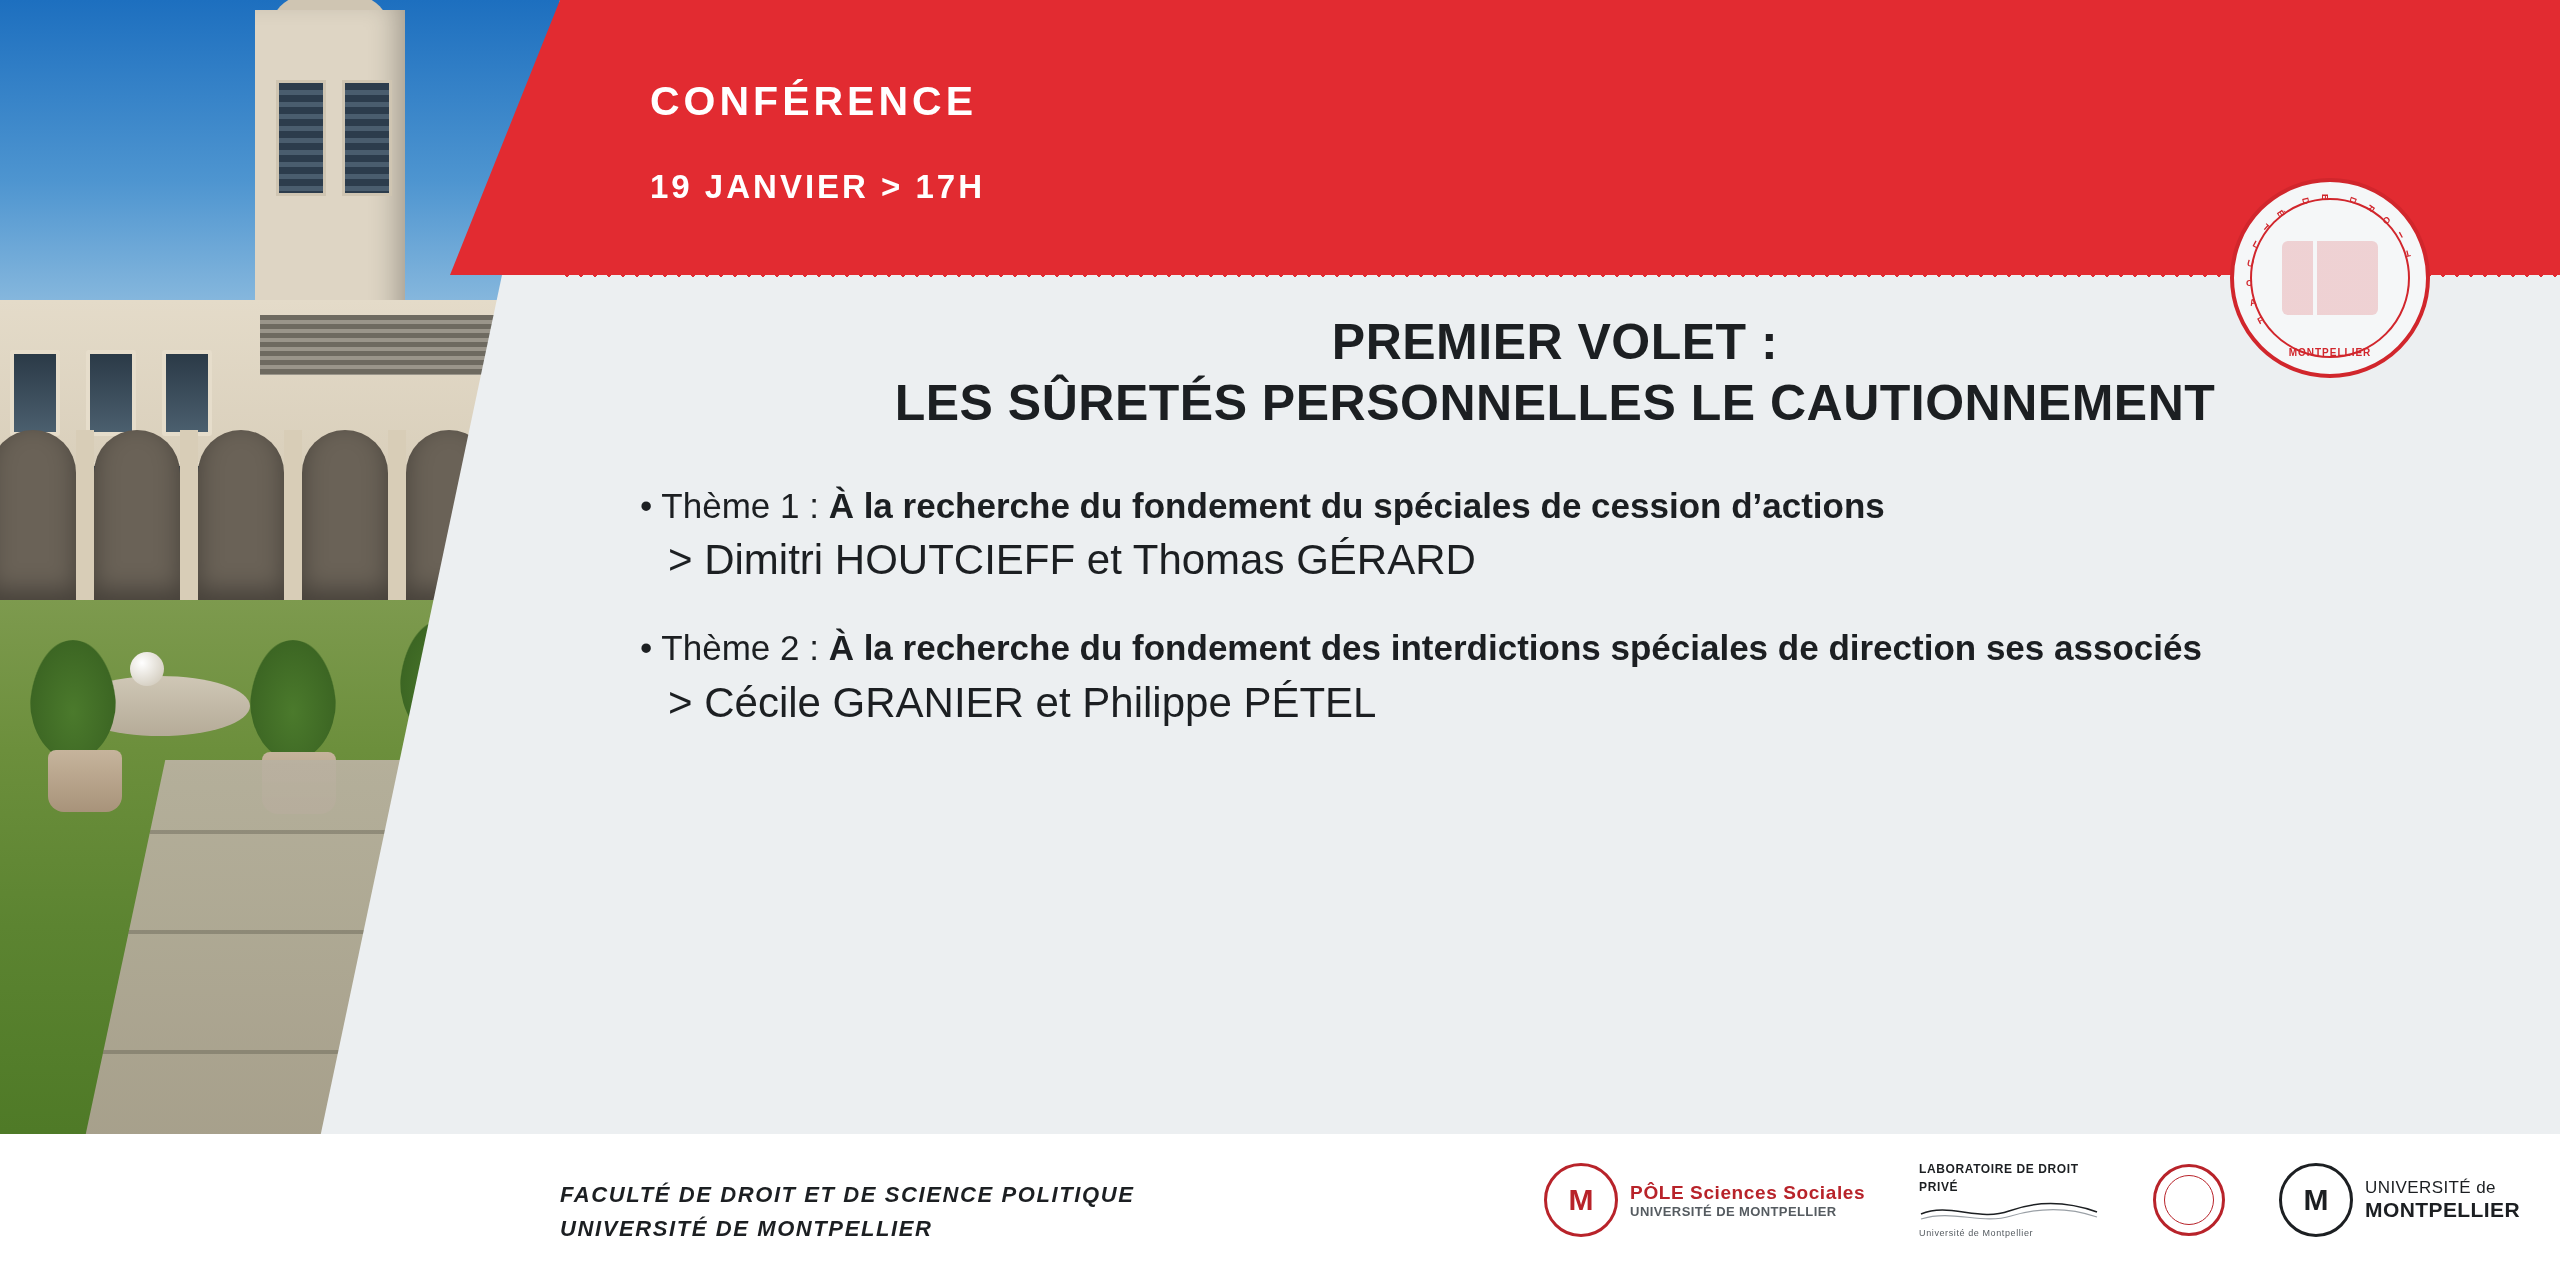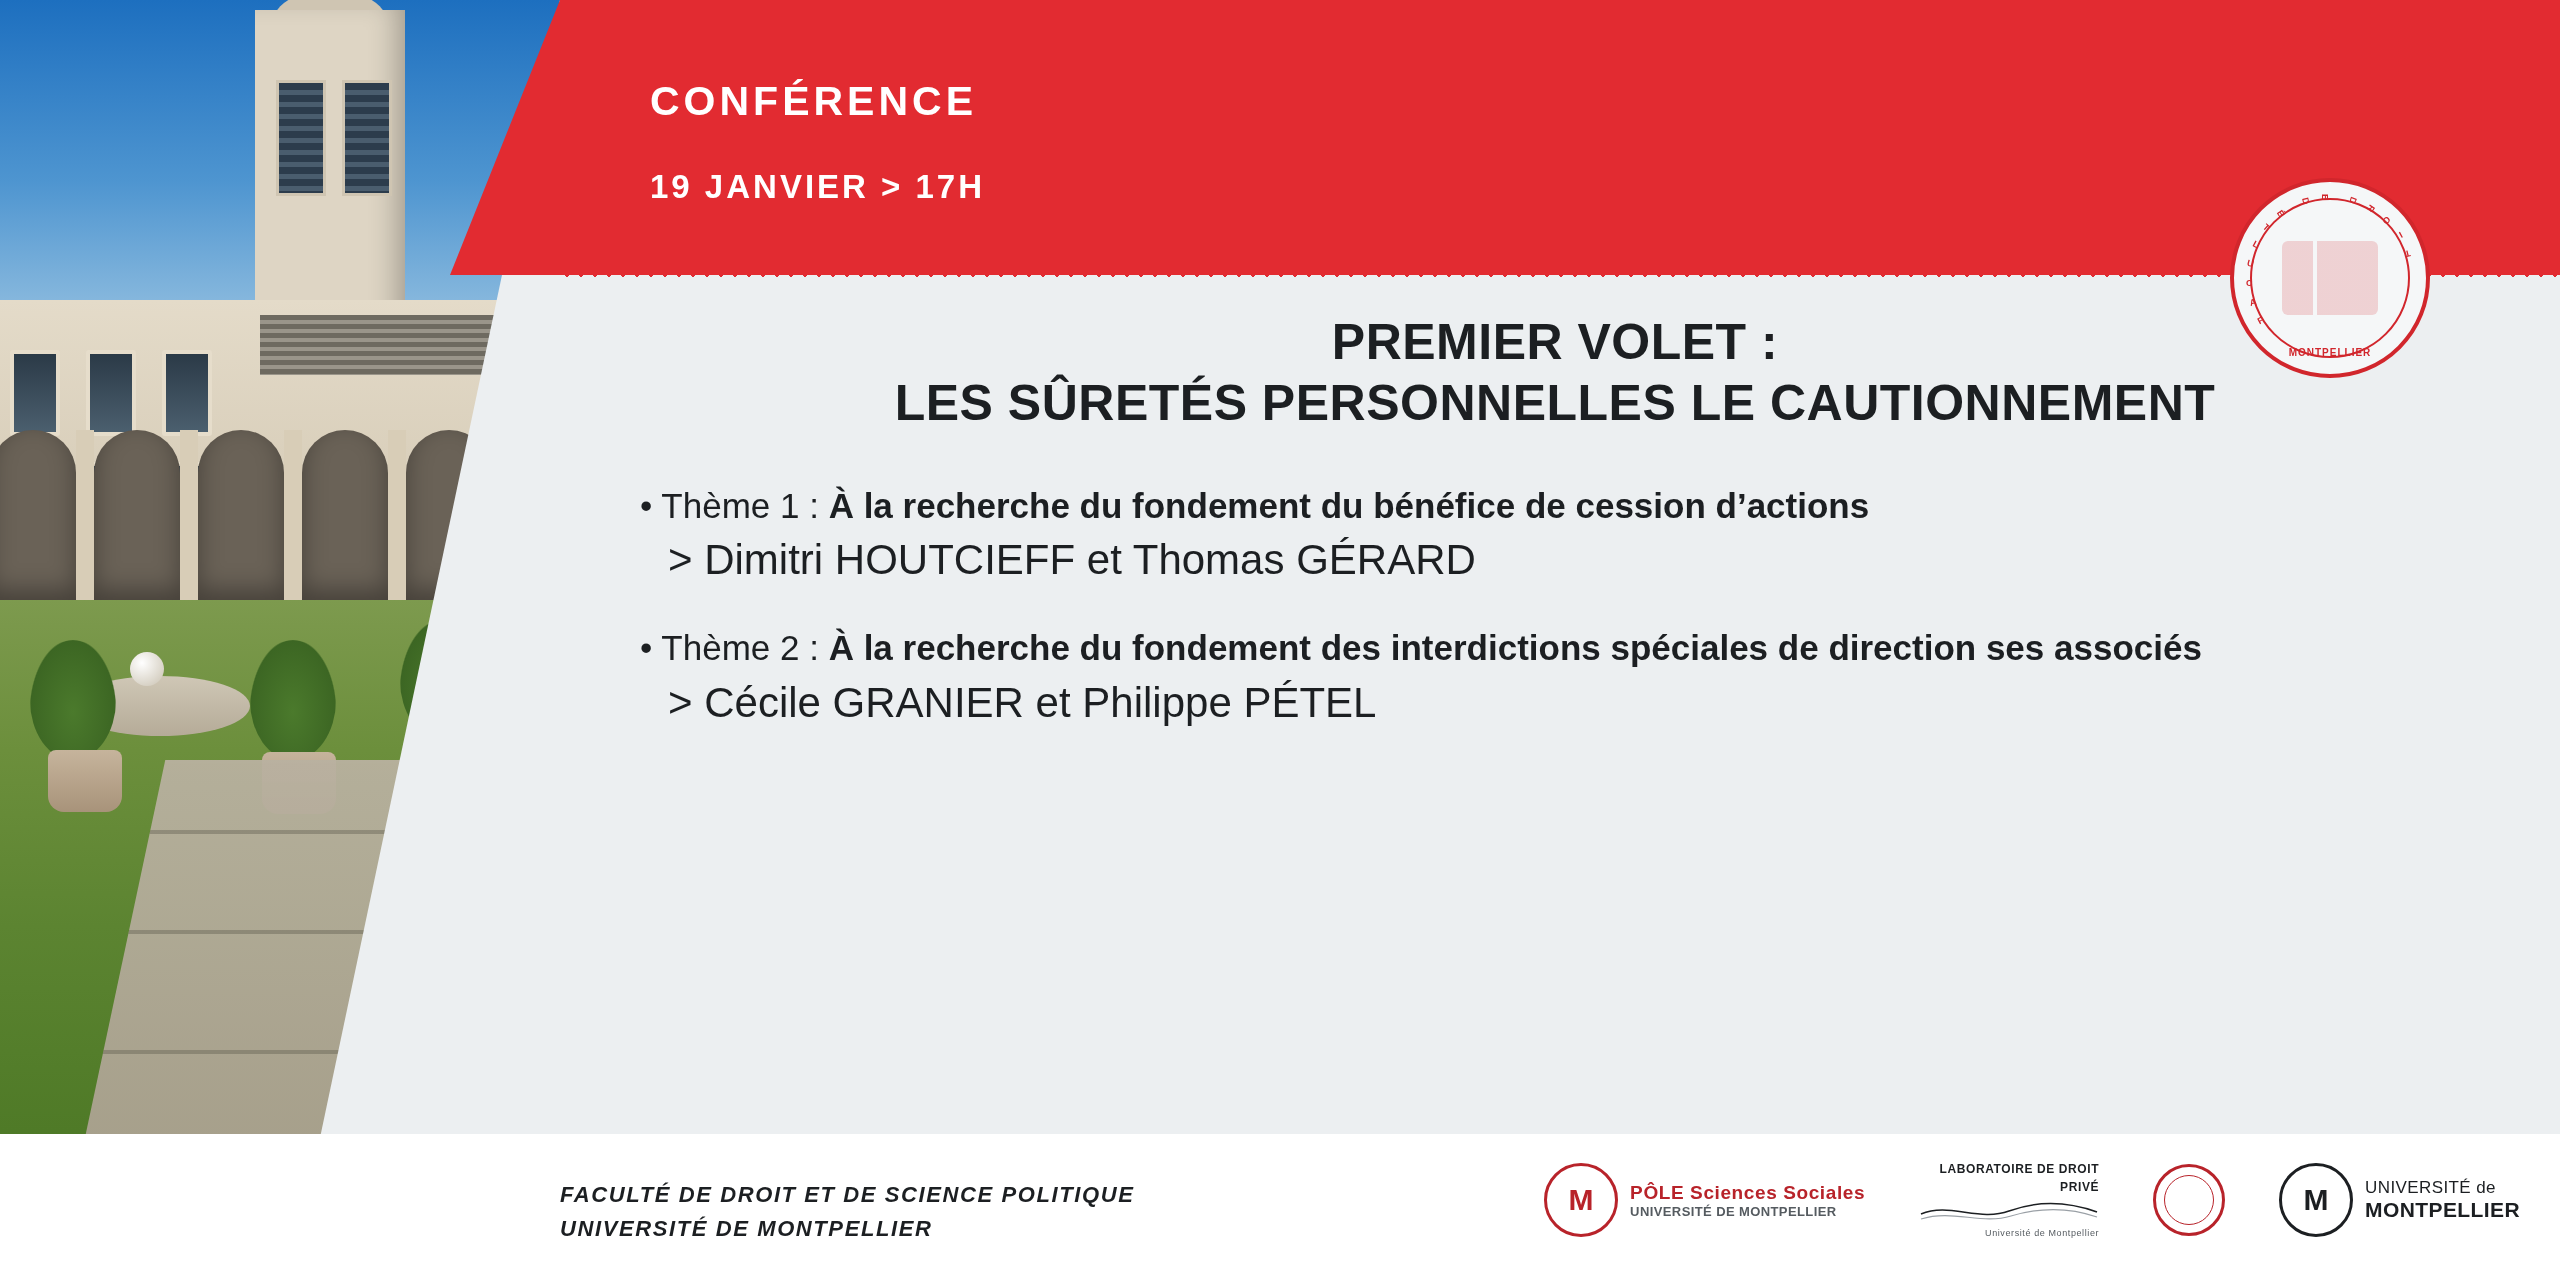--- a/index.html
+++ b/index.html
@@ -272,21 +272,21 @@
     position: absolute; left: 50%; top: 50%; transform: translate(-50%,-50%);
     color: #b8232a; font-size: 30px; font-weight: bold;
   }
   .logo-mark.dark { border-color: #1c1f22; }
   .logo-mark.dark .m { color: #1c1f22; }
   .logo-txt-1 { font-size: 19px; font-weight: bold; color: #b8232a; letter-spacing: .6px; }
   .logo-txt-2 { font-size: 13px; font-weight: bold; color: #555b60; letter-spacing: .4px; }
   .logo-txt-d1 { font-size: 17px; color: #1c1f22; letter-spacing: .4px; }
   .logo-txt-d2 { font-size: 21px; font-weight: bold; color: #1c1f22; letter-spacing: .4px; }
   .logo-lab {
-    text-align: right;
+    text-align: left;
     font-size: 12px; font-weight: bold; color: #1c1f22; letter-spacing: .6px;
     line-height: 1.5;
   }
   .logo-lab .wave {
     width: 180px; height: 22px; margin: 4px auto 0;
   }
   .seal-small {
     width: 66px; height: 66px; border-radius: 50%;
     border: 3px solid #b8232a; background: #fff; position: relative;
   }
@@ -391,21 +391,21 @@
 
   <div class="content">
     <div class="title">
       <div>PREMIER VOLET :</div>
       <div>LES SÛRETÉS PERSONNELLES LE CAUTIONNEMENT</div>
     </div>
 
 
     <div class="themes">
       <div class="theme-line">
-        <span class="lead">• Thème 1 : </span><span class="bold">À la recherche du fondement du bénéfice de cession d’actions</span>
+        <span class="lead">• Thème 1 : </span><span class="bold">À la recherche du fondement du spéciales de cession d’actions</span>
       </div>
       <div class="speakers">&gt; Dimitri HOUTCIEFF et Thomas GÉRARD</div>
 
       <div class="theme-line">
         <span class="lead">• Thème 2 : </span><span class="bold">À la recherche du fondement des interdictions spéciales de direction ses associés</span>
       </div>
       <div class="speakers">&gt; Cécile GRANIER et Philippe PÉTEL</div>
     </div>
   </div>
 

